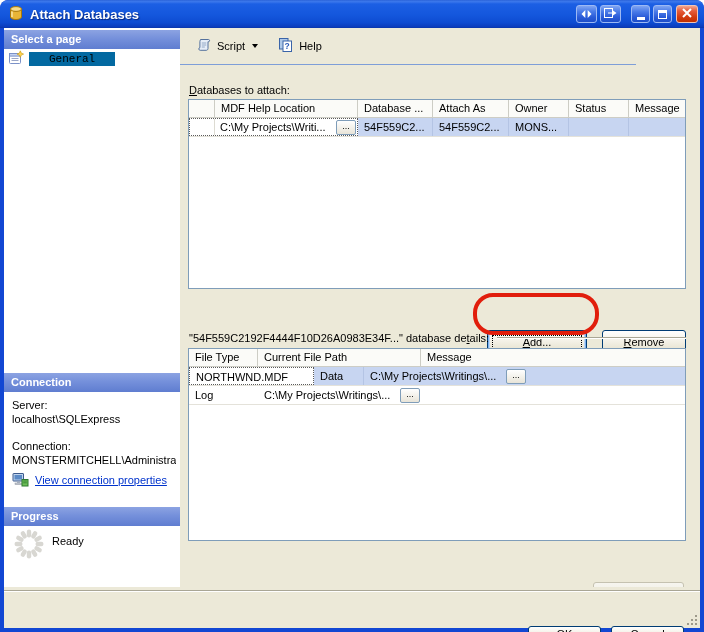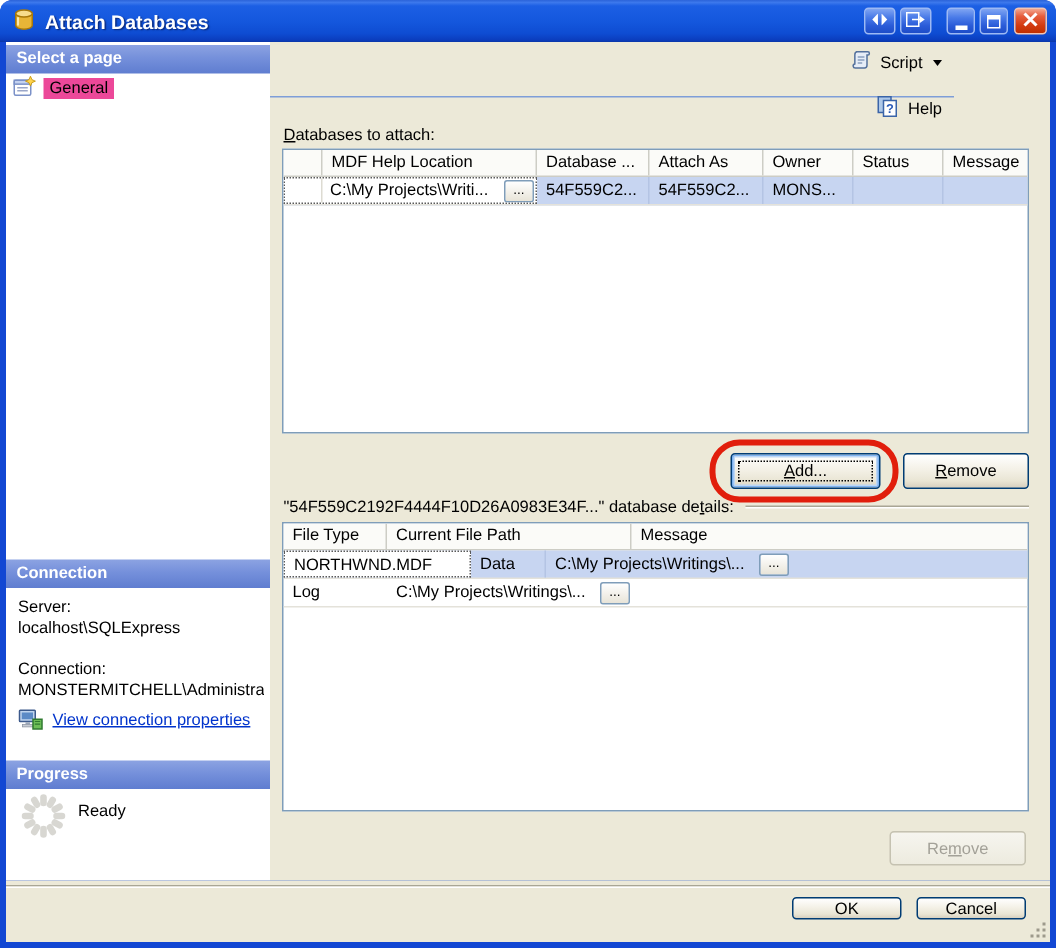--- a/index.html
+++ b/index.html
@@ -19,31 +19,31 @@
   .wbtn.close { width:22px; background:linear-gradient(180deg,#F3A68E 0%,#E65D3C 30%,#D23A0F 70%,#C03000 100%); border-color:#F2C4B4; margin-left:1px; }
   .wbtn.gap { margin-left:7px; }
   .glyph-min { width:8px; height:3px; background:#fff; margin-top:9px; }
   .glyph-max { width:9px; height:9px; border:1px solid #fff; border-top:3px solid #fff; }
 
   
   .sidebar { position:absolute; left:4px; top:28px; width:176px; height:559px; background:#fff; overflow:hidden; }
   .panel-header { position:absolute; left:0; width:176px; height:19px; line-height:19px; padding-left:7px;
     color:#fff; font-weight:bold; background:linear-gradient(180deg,#8CA3E2 0%,#7590DB 45%,#5F7DD0 100%); }
   .side-item { position:absolute; left:4px; top:22px; height:18px; display:flex; align-items:center; }
-  .side-item .lbl { background:#ec4899; padding:1px 4px; margin-left:5px; }
+  .side-item .lbl { background:#0369a1; padding:1px 20px; margin-left:5px;font-family:Liberation Mono, monospace; }
   .side-label { position:absolute; left:8px; white-space:nowrap; }
   .side-value { position:absolute; left:8px; white-space:nowrap; overflow:hidden; max-width:168px; }
   .link-row { position:absolute; left:8px; top:443px; height:18px; display:flex; align-items:center; cursor:pointer; }
   .link-text { color:#0033CC; text-decoration:underline; margin-left:6px; white-space:nowrap; }
   .spinner { position:absolute; left:8px; top:499px; }
   .ready-text { position:absolute; left:48px; top:507px; }
 
   
   .content { position:absolute; left:180px; top:28px; width:520px; height:559px; background:#ECE9D8; }
-  .toolbar { position:absolute; left:0; top:0; width:456px; height:37px; border-bottom:1px solid #7E9ED8; display:flex; align-items:flex-end; padding-left:8px; gap:4px;flex-direction:column; }
+  .toolbar { position:absolute; left:0; top:0; width:456px; height:37px; border-bottom:1px solid #7E9ED8; display:flex; align-items:center; padding-left:8px; gap:4px; }
   .tool-btn { display:flex; align-items:center; gap:5px; padding:3px 7px; border:1px solid transparent; border-radius:2px; cursor:default; }
   .drop-arrow { width:0; height:0; border-left:3.5px solid transparent; border-right:3.5px solid transparent; border-top:4px solid #000; margin-left:2px; }
 
   .section-label { position:absolute; left:9px; white-space:nowrap; }
   .etched { border-top:1px solid #A9A695; border-bottom:1px solid #FFFFFF; height:2px; }
 
   
   .grid { position:absolute; left:8px; width:498px; background:#fff; border:1px solid #7F9DB9; overflow:hidden; }
   .grid-header { display:flex; height:18px; background:#FBFBF8; border-bottom:1px solid #CDCDC5; }
   .gh-cell { border-right:1px solid #CDCDC5; padding:2px 4px 0 6px; white-space:nowrap; overflow:hidden; }
@@ -57,21 +57,21 @@
   .selector-cell { width:25px; border-right:1px solid #DDDBD2; }
   .edit-cell { display:flex; align-items:center; padding-left:5px; overflow:hidden; }
   .edit-cell .txt { white-space:nowrap; overflow:hidden; flex:1; }
   .browse-btn { width:20px; height:15px; flex:0 0 20px; margin:0 1px 0 3px; border:1px solid #7F9DB9; border-radius:2px;
     background:linear-gradient(180deg,#FFFFFF,#E8E4D8); font-size:9px; line-height:10px; text-align:center; cursor:pointer; }
   .name-focus { border:1px dotted #5A5A5A; background:#fff; }
 
   
   .xp-btn { position:absolute; height:24px; border:1px solid #003C74; border-radius:3px;
     background:linear-gradient(180deg,#FFFFFF 0%,#F4F1E7 45%,#E9E5D4 80%,#D8D0BF 100%);
-    display:flex; align-items:center; justify-content:center; cursor:pointer; }
+    display:flex; align-items:center; justify-content:center; cursor:pointer;margin-top:28px; }
   .xp-btn.default-btn { box-shadow:inset 0 0 0 1px #7EB2F0, inset 0 0 0 2px #BDD7F5; }
   .focus-rect { position:absolute; left:4px; right:4px; top:4px; bottom:4px; border:1px dotted #000; pointer-events:none; }
   .xp-btn.disabled { border-color:#C5C2B1; background:linear-gradient(180deg,#F6F5EF,#EDEBDF); color:#A3A198; cursor:default; }
   u { text-decoration:underline; }
 
   .annotation { position:absolute; left:293px; top:265px; width:126px; height:42px; border:4px solid #E11E0C; border-radius:20px; pointer-events:none; }
 
   
   .footer { position:absolute; left:4px; top:587px; width:696px; height:41px; background:#ECE9D8; }
   .footer .sep { position:absolute; left:0; right:0; top:3px; }

